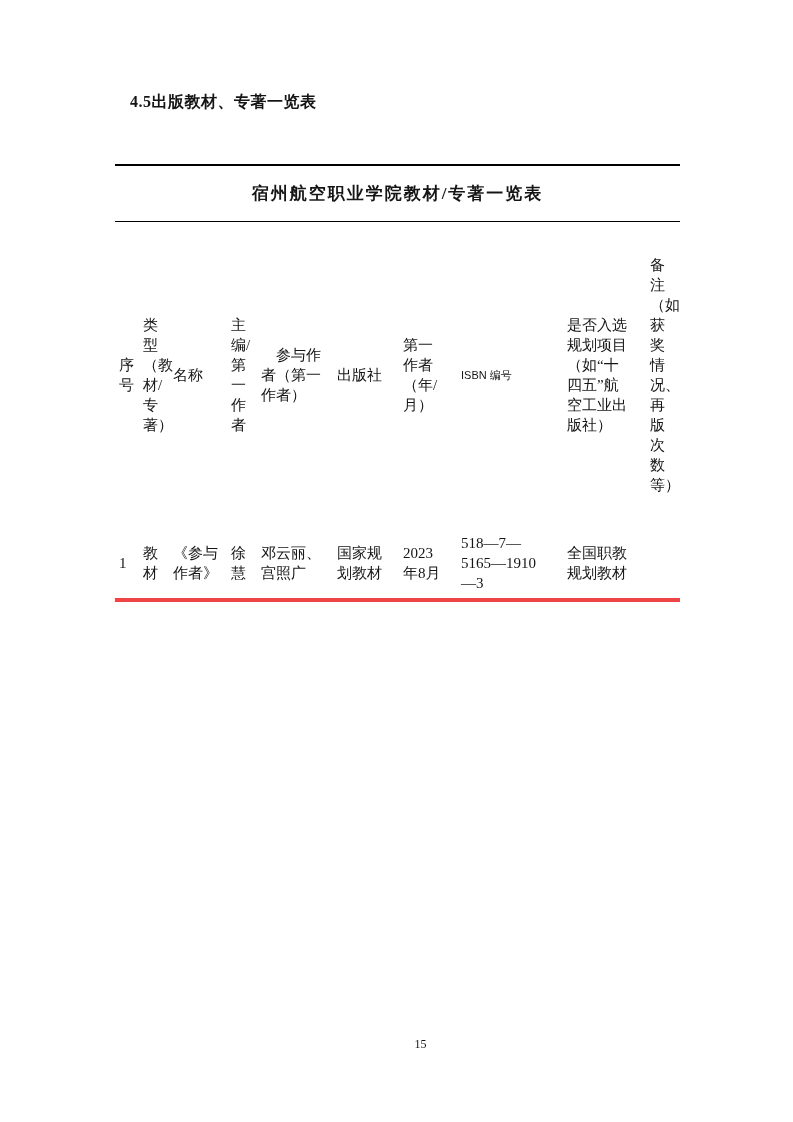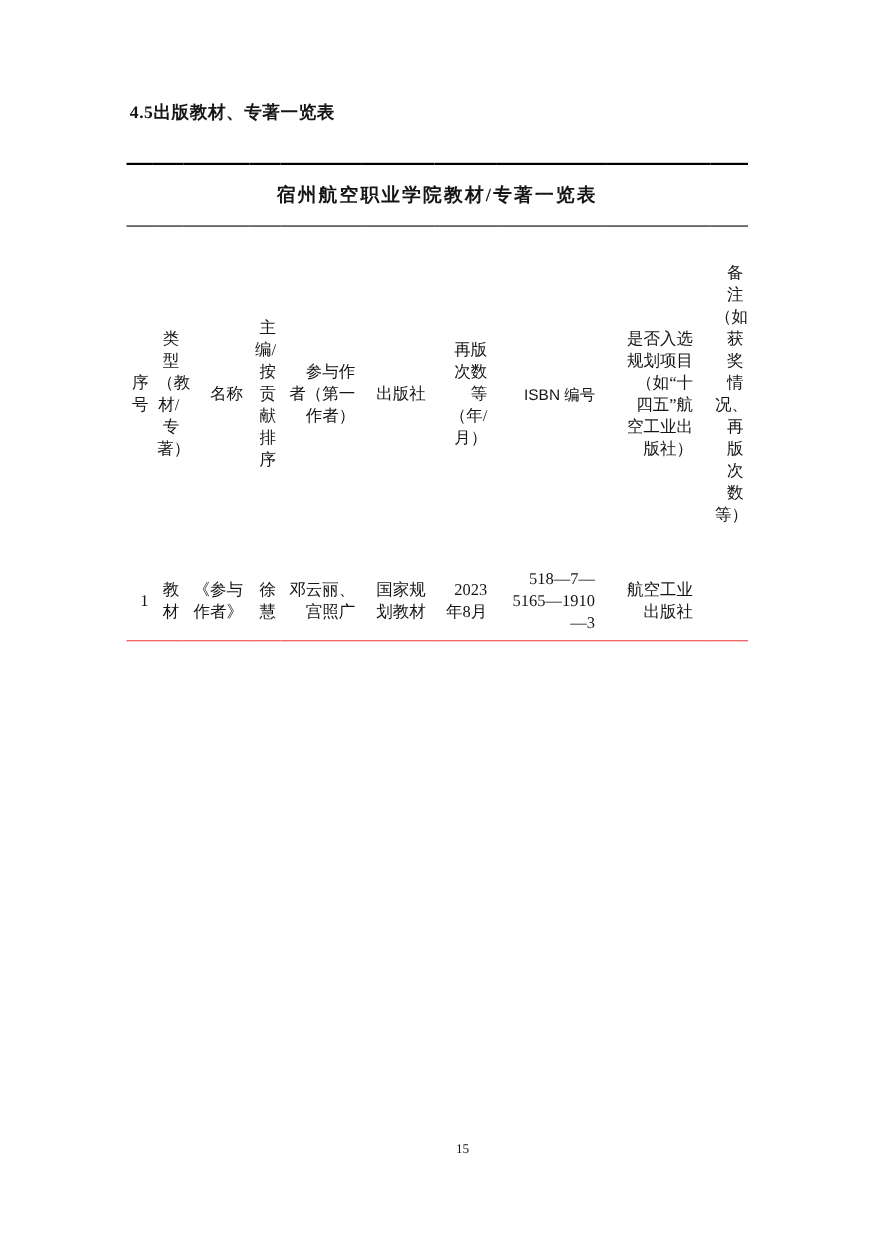--- a/index.html
+++ b/index.html
@@ -7,71 +7,71 @@
     position: relative;
     width: 793px;
     height: 1122px;
     background: #ffffff;
     color: #151515;
     font-family: "Liberation Serif", "DejaVu Serif", serif;
     overflow: hidden;
   }
   .section-heading {
     position: absolute;
-    left: 118px;
+    left: 130px;
     top: 92px;
     margin: 0;
     font-size: 16px;
     font-weight: bold;
     letter-spacing: 0.5px;
     white-space: nowrap;
   }
   table.pub {
     position: absolute;
     left: 115px;
-    top: 148px;
+    top: 164px;
     width: 565px;
     border-collapse: collapse;
     table-layout: fixed;
     border-top: 2.5px solid #000;
-    border-bottom: 1px solid #ef4444;
+    border-bottom: 4px solid #ef4444;
   }
   .title-row th {
     border-bottom: 1px solid #000;
     height: 55px;
     text-align: center;
     vertical-align: middle;
     font-size: 17px;
     font-weight: bold;
     letter-spacing: 2px;
     padding: 0;
   }
   .header-row th { height: 306px; font-weight: normal; }
   .data-row  td { height: 70px; }
   .header-row th, .data-row td {
     vertical-align: middle;
-    text-align: right;
+    text-align: left;
     font-size: 15px;
     line-height: 20px;
     word-break: break-all;
     padding: 0 8px;
   }
   
   .header-row th:nth-child(1), .data-row td:nth-child(1),
   .header-row th:nth-child(2), .data-row td:nth-child(2),
   .header-row th:nth-child(4), .data-row td:nth-child(4),
   .header-row th:nth-child(10), .data-row td:nth-child(10) { padding: 0 4px; }
   .header-row th:nth-child(3), .data-row td:nth-child(3),
   .header-row th:nth-child(5), .data-row td:nth-child(5) { padding: 0 6px; }
   .header-row th:nth-child(8), .data-row td:nth-child(8) { padding: 0 10px; }
   .header-row th:nth-child(9), .data-row td:nth-child(9) { padding: 0 16px; }
   .header-row th:nth-child(5) { text-indent: 1em; }
   .header-row th:nth-child(8) {
     font-family: "Liberation Sans", "DejaVu Sans", sans-serif;
-    font-size: 14px;
+    font-size: 11px;
   }
   .data-row td:nth-child(8) { word-break: normal; }
   .page-number {
     position: absolute;
     left: 0;
     right: 0;
     top: 1037px;
     text-align: center;
     font-size: 12px;
     padding-left: 48px;
@@ -98,40 +98,40 @@
       <col style="width:34px">
     </colgroup>
     <thead>
       <tr class="title-row">
         <th colspan="10">宿州航空职业学院教材/专著一览表</th>
       </tr>
       <tr class="header-row">
         <th>序号</th>
         <th>类型（教材/专著）</th>
         <th>名称</th>
-        <th>主编/按贡献排序</th>
+        <th>主编/第一作者</th>
         <th>参与作者（第一作者）</th>
         <th>出版社</th>
-        <th>再版次数等（年/月）</th>
+        <th>第一作者（年/月）</th>
         <th>ISBN 编号</th>
         <th>是否入选规划项目（如“十四五”航空工业出版社）</th>
         <th>备注（如获奖情况、再版次数等）</th>
       </tr>
     </thead>
     <tbody>
       <tr class="data-row">
         <td>1</td>
         <td>教材</td>
         <td>《参与作者》</td>
         <td>徐慧</td>
         <td>邓云丽、宫照广</td>
         <td>国家规划教材</td>
         <td>2023年8月</td>
         <td>518—7—5165—1910—3</td>
-        <td>航空工业出版社</td>
+        <td>全国职教规划教材</td>
         <td></td>
       </tr>
     </tbody>
   </table>
 
   <div class="page-number">15</div>
 
 </div>
 
 </body></html>

